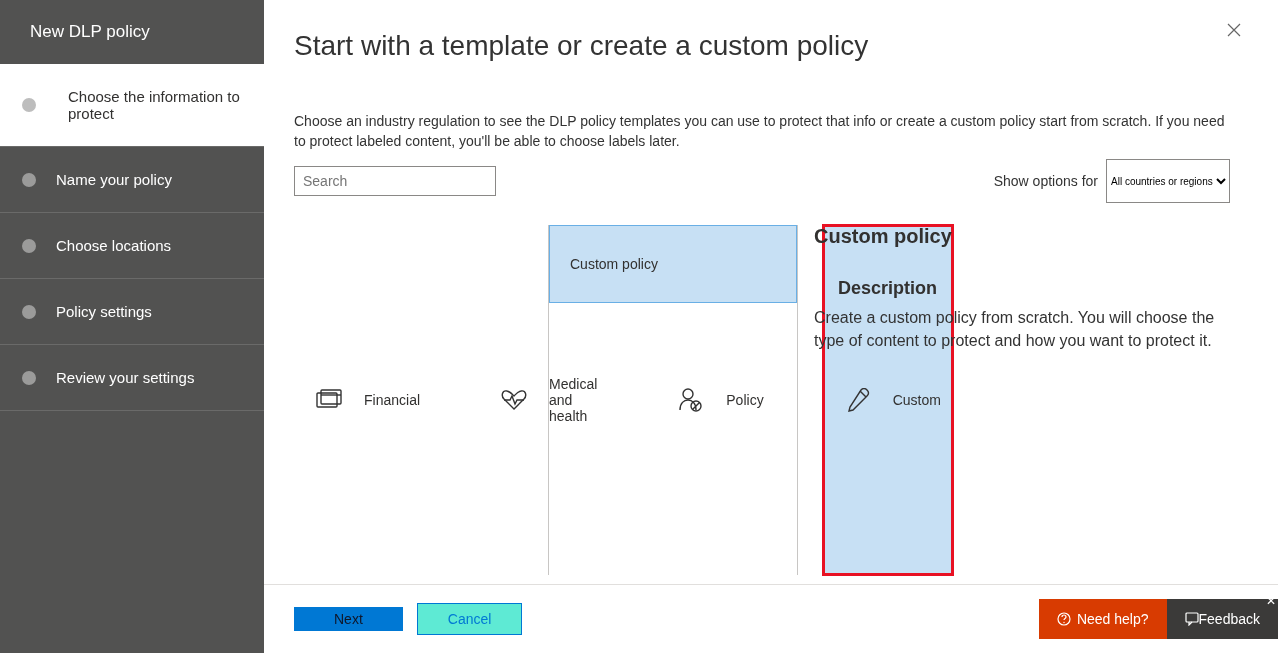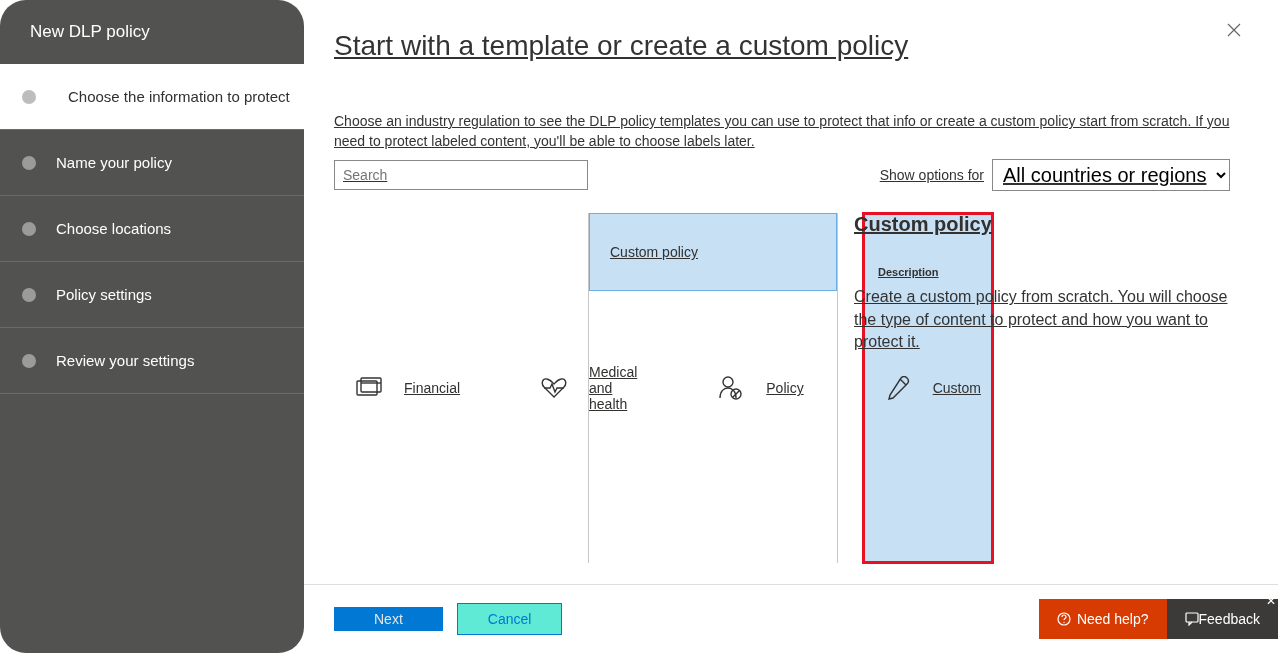--- a/index.html
+++ b/index.html
@@ -9,26 +9,25 @@
       color: #323130;
       width: 1278px;
       height: 653px;
       overflow: hidden;
       display: flex;
       background: #fff;
     }
 
     
     .sidebar {
-      width: 304px;
+      width: 264px;
       background: #525251;
       color: #fff;
       display: flex;
       flex-direction: column;
-      border-radius: 26px;
     }
     .sidebar-header {
       padding: 22px 0 22px 30px;
       font-size: 17px;
       font-weight: 400;
     }
     .sidebar-steps {
       display: flex;
       flex-direction: column;
     }
@@ -99,40 +98,40 @@
     }
 
     
     .controls-row {
       display: flex;
       align-items: center;
       gap: 28px;
       margin-bottom: 22px;
     }
     .search-input {
-      width: 254px;
+      width: 202px;
       height: 30px;
       border: 1px solid #8a8886;
       padding: 4px 8px;
       font-size: 14px;
       font-family: inherit;
     }
     .show-opts-label {
       color: #333;
       margin-left: auto;
       margin-right: 0;
       display: flex;
       align-items: center;
       gap: 8px;
     }
     .region-select {
-      height: 32px;
+      height: 44px;
       border: 1px solid #8a8886;
-      padding: 2px 6px;
-      font-size: 20px;
+      padding: 2px 0;
+      font-size: 10px;
       font-family: inherit;
       background: #fff;
     }
 
     
     .triple {
       display: flex;
       min-height: 350px;
     }
     .cat-col {
@@ -183,21 +182,21 @@
     .detail-col {
       flex: 1;
       padding-left: 16px;
     }
     .detail-title {
       font-size: 20px;
       font-weight: 600;
       margin-bottom: 30px;
     }
     .detail-subhead {
-      font-size: 11px;
+      font-size: 18px;
       font-weight: 600;
       margin-bottom: 8px;
       padding-left: 24px;
     }
     .detail-desc {
       font-size: 16px;
       line-height: 1.4;
       color: #333;
     }
 
@@ -205,21 +204,21 @@
     .footer {
       border-top: 1px solid #e1dfdd;
       padding: 14px 0 14px 30px;
       display: flex;
       align-items: center;
       gap: 14px;
       position: relative;
     }
     .btn-primary {
       background: #0078d4;
-      color: #e5e5e5;
+      color: #0f172a;
       border: none;
       padding: 4px 40px;
       font-size: 14px;
       cursor: pointer;
       font-family: inherit;
     }
     .btn-secondary {
       background: #5eead4;
       color: #0078d4;
       border: 1px solid #0078d4;
@@ -263,21 +262,21 @@
       position: absolute;
       top: -4px;
       right: 2px;
       color: #fff;
       font-size: 12px;
       cursor: pointer;
       line-height: 1;
     }
 
     
-    .content-wrap { scrollbar-width: thin; text-decoration: underline; }
+    .content-wrap { scrollbar-width: thin; }
   </style>
 </head>
 <body>
 
 <div class="sidebar">
   <div class="sidebar-header">New DLP policy</div>
   <div class="sidebar-steps">
     <div class="step active">
       <div class="step-bullet"></div>
       <div class="step-label">Choose the information to protect</div>

